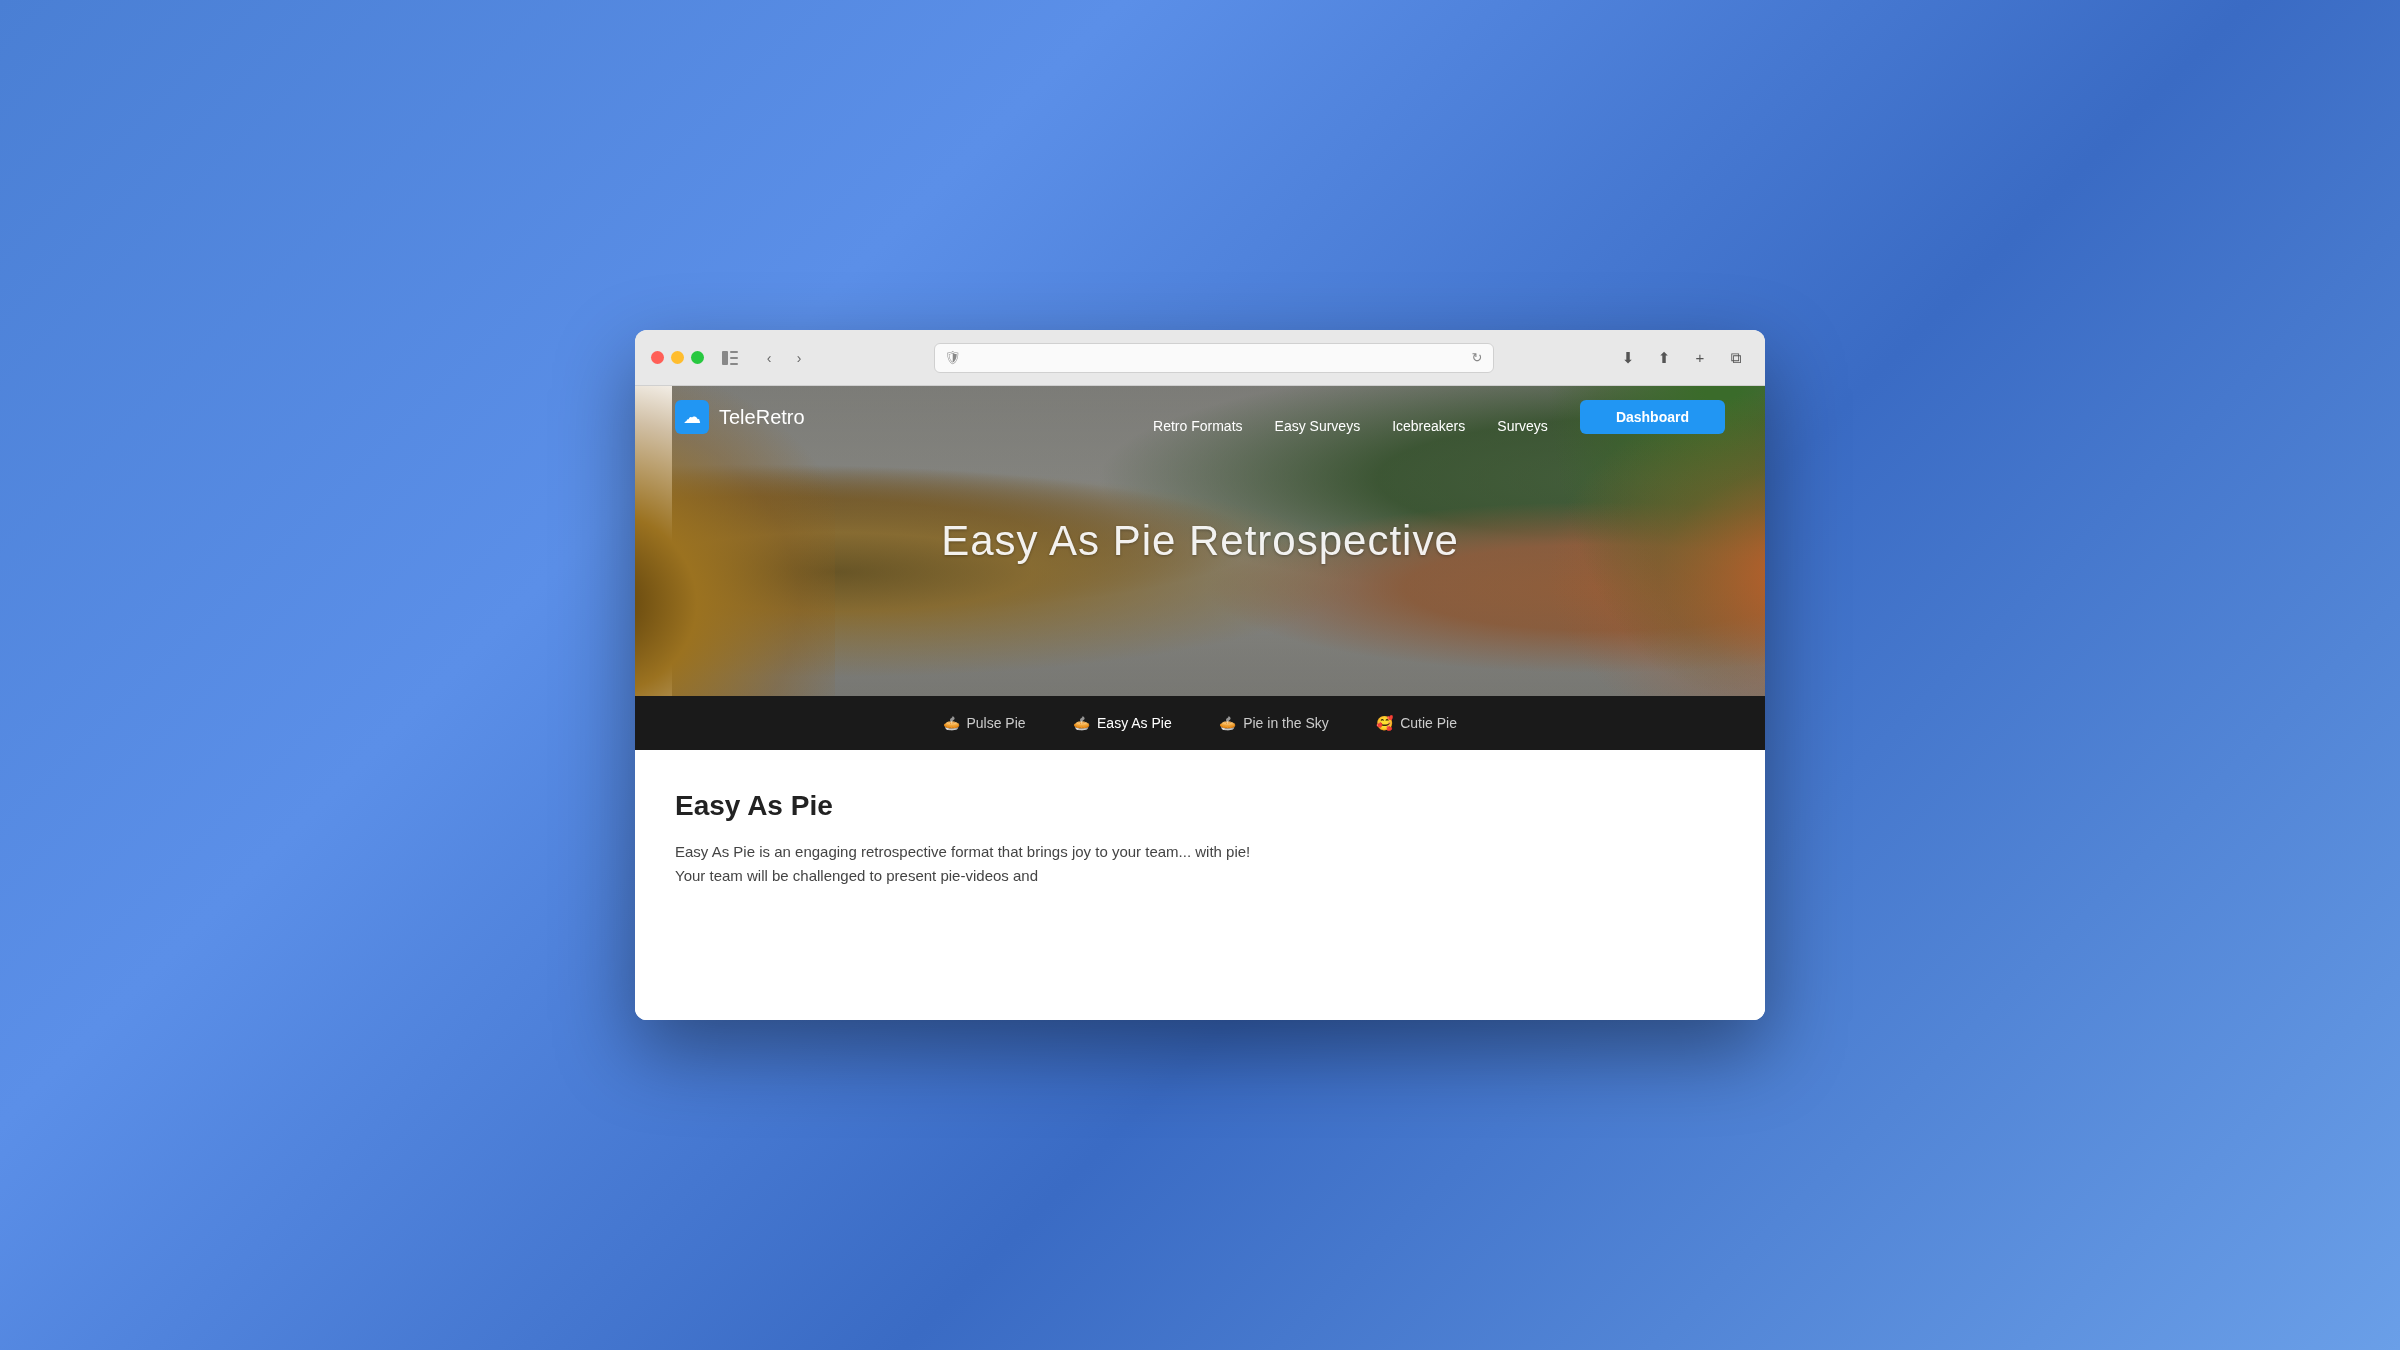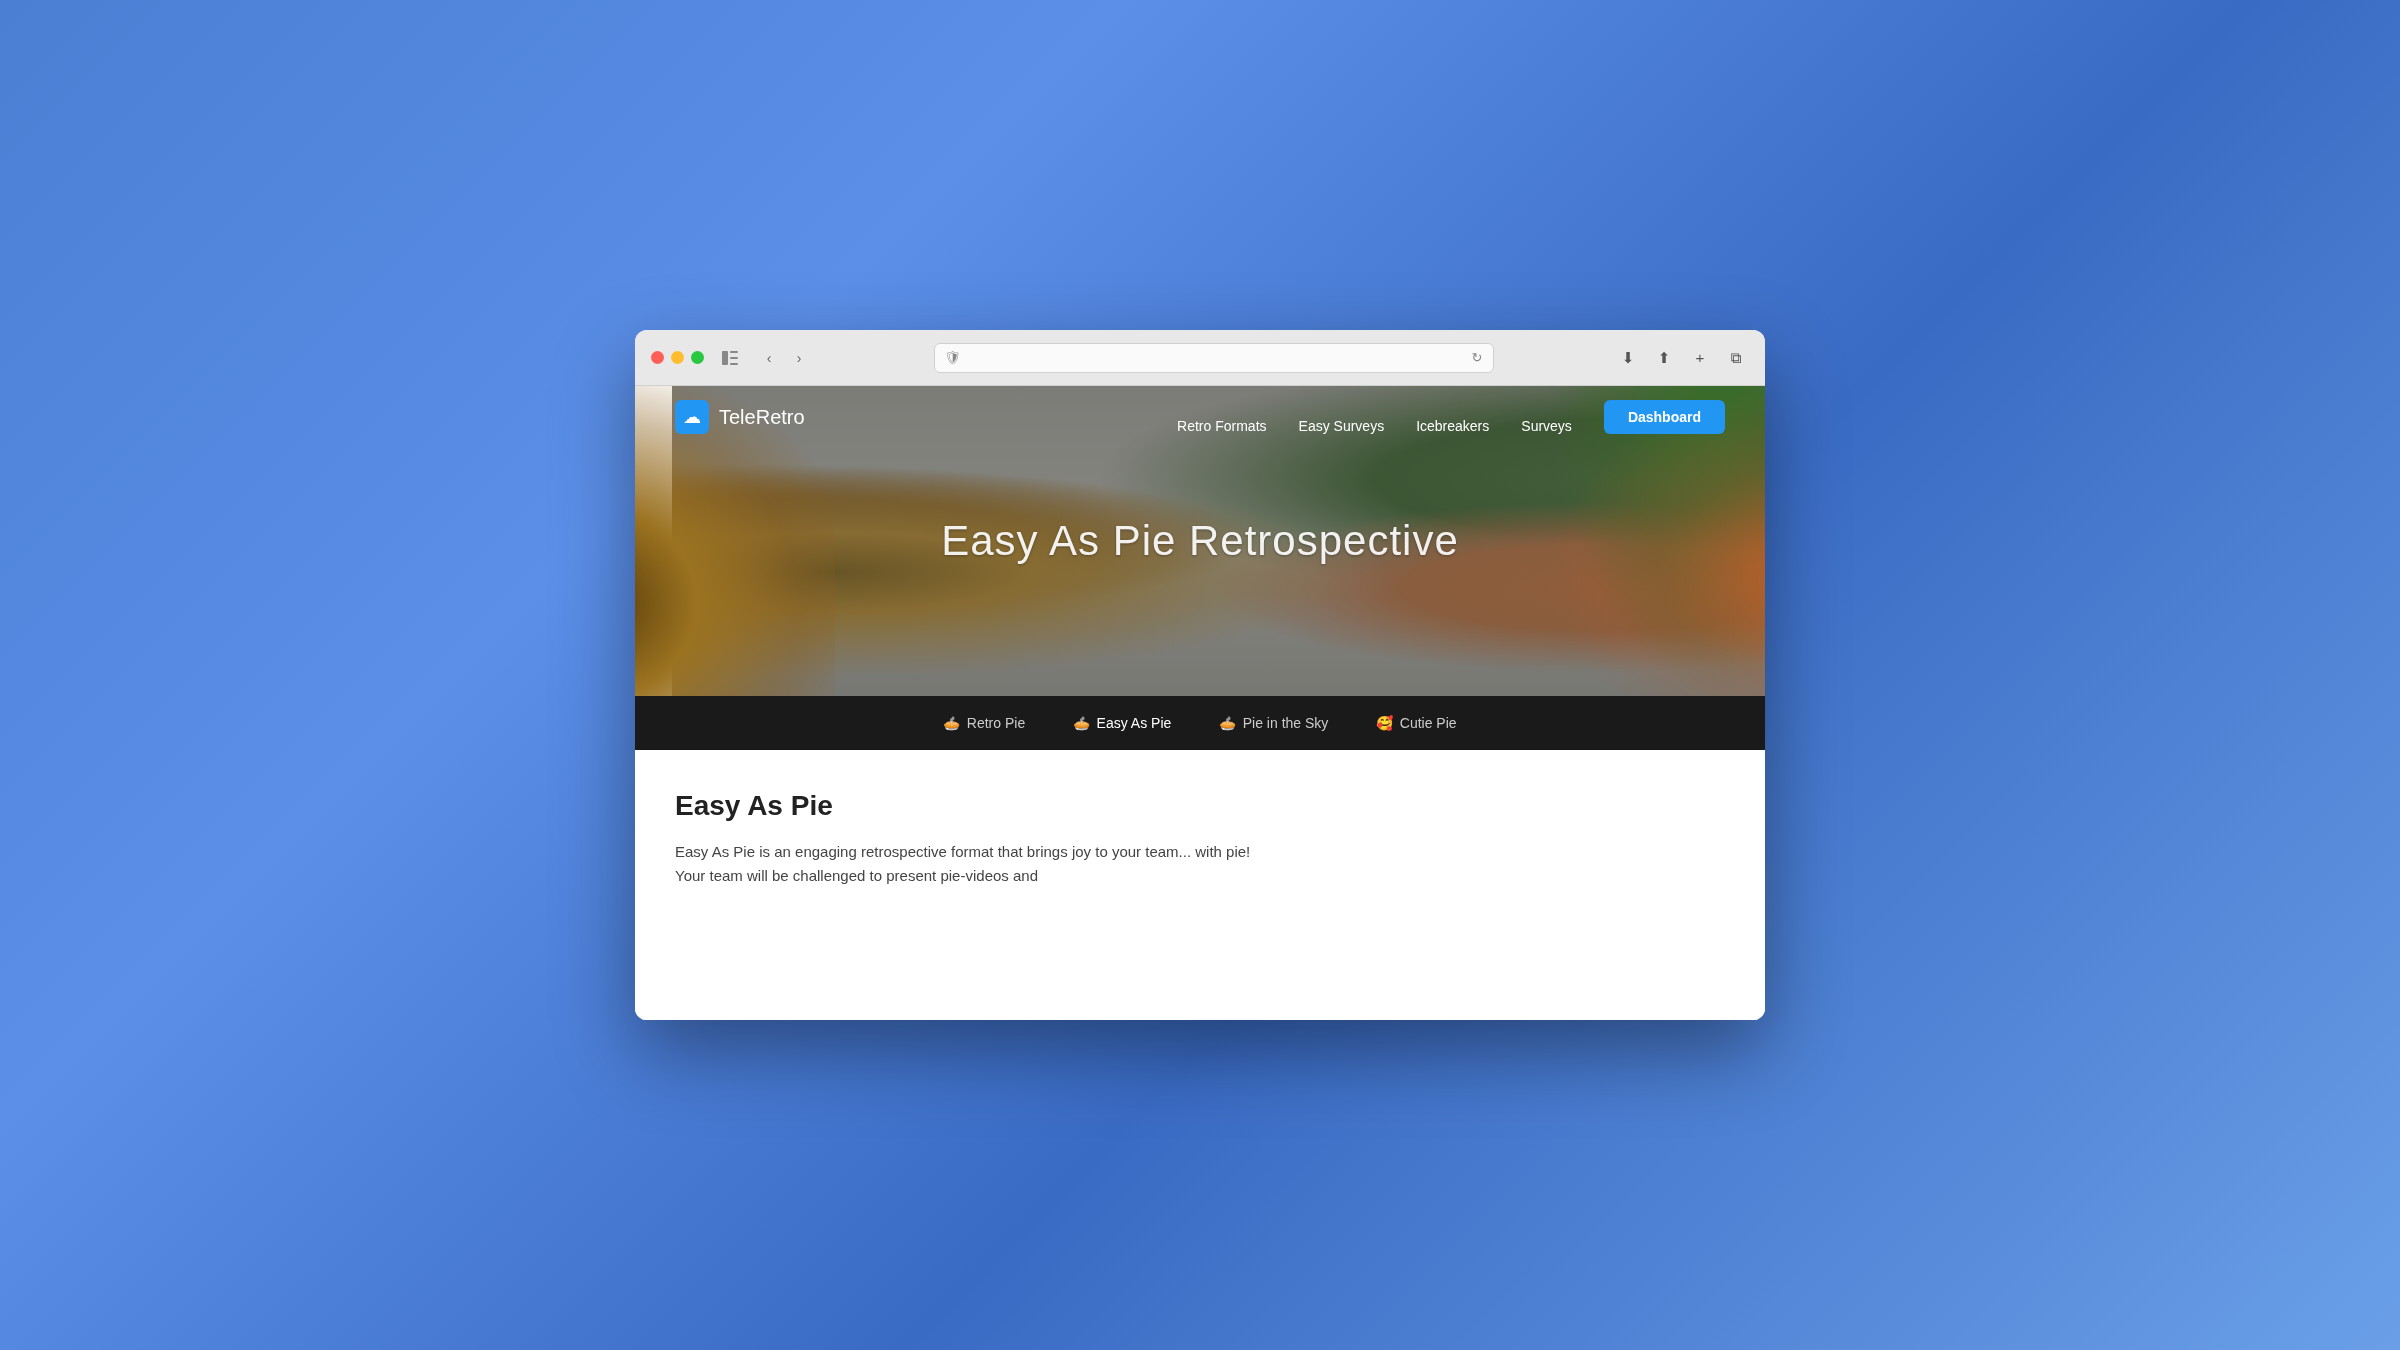--- a/index.html
+++ b/index.html
@@ -187,21 +187,21 @@
       color: white;
       font-size: 14px;
       font-weight: 400;
       cursor: pointer;
       text-decoration: none;
     }
 
     .dashboard-btn {
       background: #2196F3;
       color: white;
-      padding: 9px 24px;
+      padding: 9px 36px;
       border-radius: 6px;
       font-size: 14px;
       font-weight: 600;
       cursor: pointer;
       border: none;
     }
 
     
     .hero-section {
       position: relative;
@@ -374,21 +374,21 @@
           <a class="nav-link">Icebreakers</a>
           <a class="nav-link">Surveys</a>
           <button class="dashboard-btn">Dashboard</button>
         </div>
       </nav>
     </div>
 
     <div class="tab-bar">
       <div class="tab-item">
         <span>🥧</span>
-        <span>Retro Pie</span>
+        <span>Pulse Pie</span>
       </div>
       <div class="tab-item active">
         <span>🥧</span>
         <span>Easy As Pie</span>
       </div>
       <div class="tab-item">
         <span>🥧</span>
         <span>Pie in the Sky</span>
       </div>
       <div class="tab-item">

